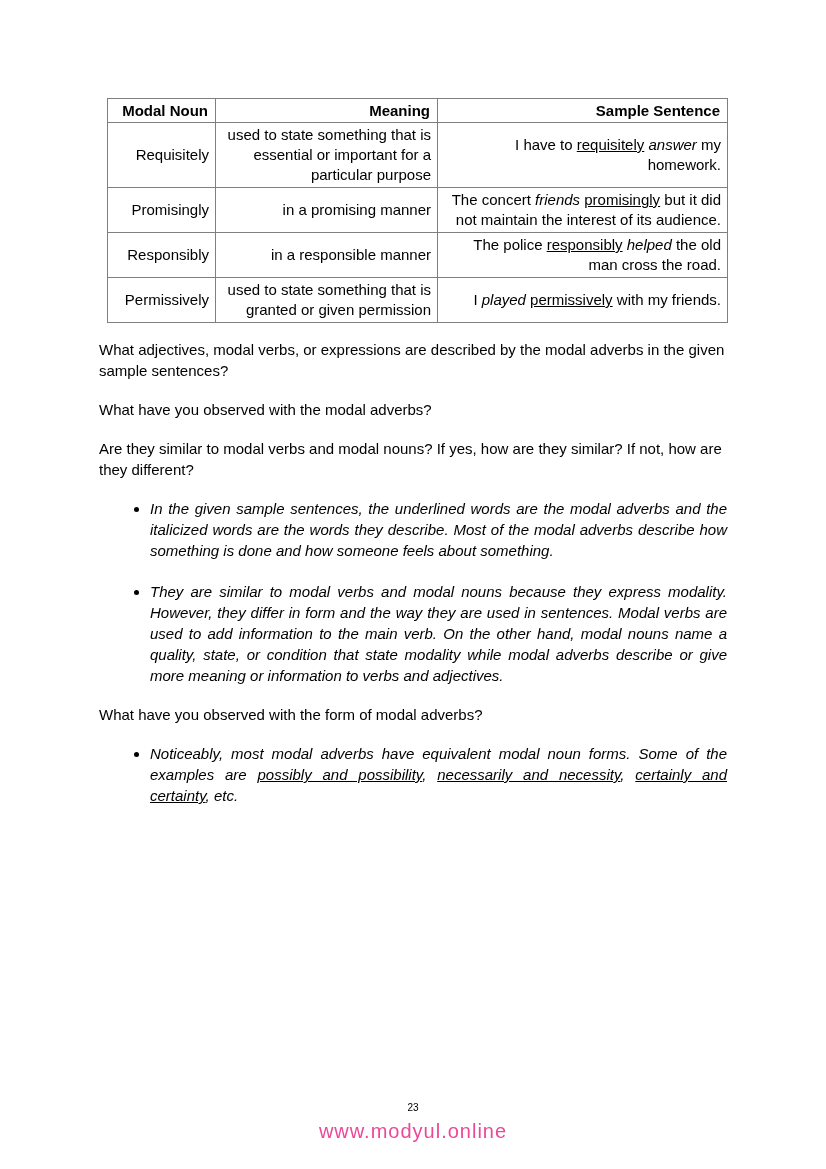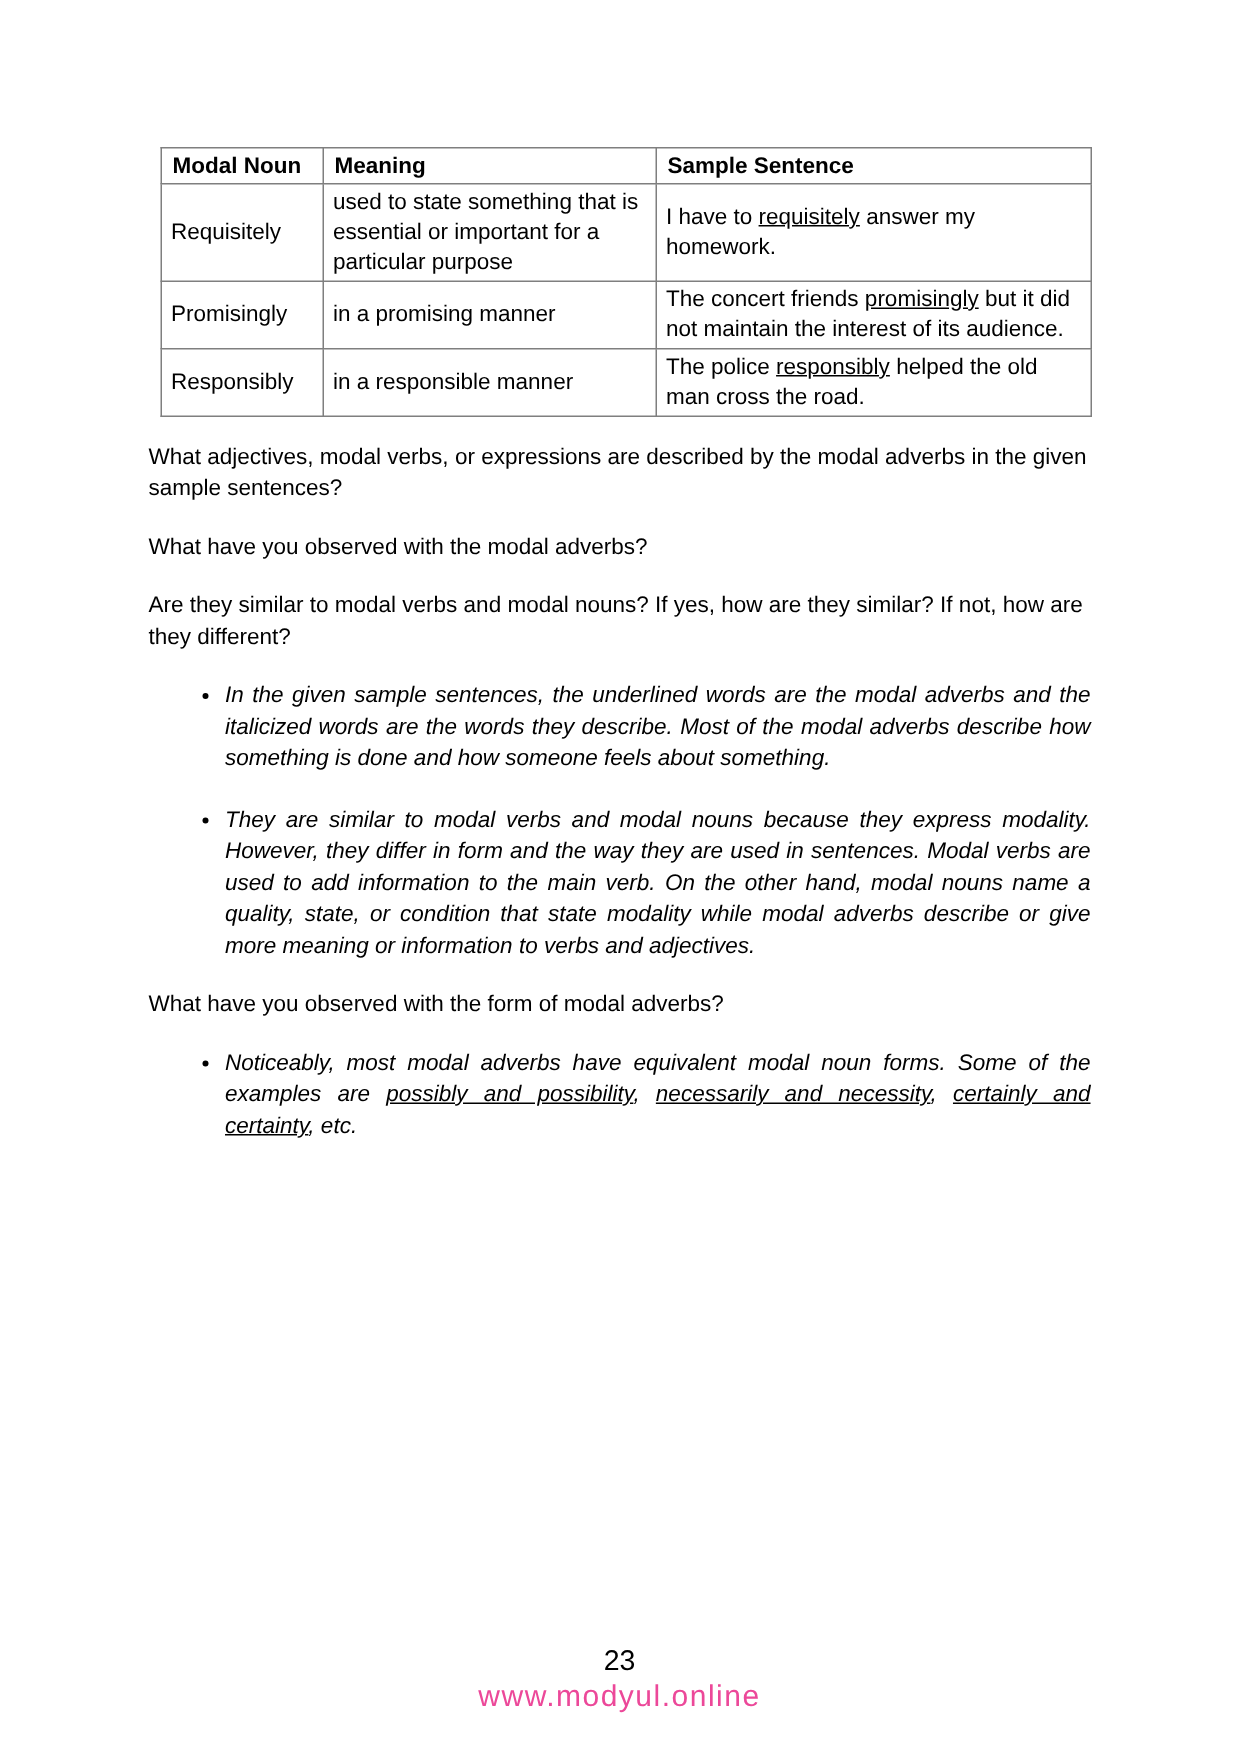--- a/index.html
+++ b/index.html
@@ -25,21 +25,21 @@
     width: 620px;
     margin-bottom: 16px;
     table-layout: fixed;
   }
   table.modal-table th,
   table.modal-table td {
     border: 1px solid #7f7f7f;
     padding: 2px 6px;
     vertical-align: middle;
     line-height: 20px;
-    text-align: left;
+    text-align: right;
     font-size: 15px;
   }
   table.modal-table th {
     font-weight: bold;
     line-height: 19px;
     padding: 2px 7px;
   }
   p.question {
     margin: 0 0 18px 0;
     line-height: 21px;
@@ -50,28 +50,28 @@
     list-style: disc;
     font-style: italic;
   }
   ul.answers li {
     margin: 0 0 20px 0;
     line-height: 21px;
     text-align: justify;
   }
   ul.answers li:last-child { margin-bottom: 0; }
   .u { text-decoration: underline; }
-  .i { }
+  .i { font-style: italic; }
   .page-number {
     position: absolute;
     top: 1099px;
     left: 0;
     width: 826px;
     text-align: center;
-    font-size: 19px;
+    font-size: 10px;
     line-height: 18px;
   }
   .watermark {
     position: absolute;
     top: 1119px;
     left: 0;
     width: 826px;
     text-align: center;
     font-size: 20px;
     line-height: 24px;
@@ -107,20 +107,25 @@
           <tr>
             <td>Promisingly</td>
             <td>in a promising manner</td>
             <td><span>The concert </span><span class="i">friends</span><span> </span><span class="u">promisingly</span><span> but it did not maintain the interest of its audience.</span></td>
           </tr>
           <tr>
             <td>Responsibly</td>
             <td>in a responsible manner</td>
             <td><span>The police </span><span class="u">responsibly</span><span> </span><span class="i">helped</span><span> the old man cross the road.</span></td>
           </tr>
+          <tr>
+            <td>Permissively</td>
+            <td>used to state something that is granted or given permission</td>
+            <td><span>I </span><span class="i">played</span><span> </span><span class="u">permissively</span><span> with my friends.</span></td>
+          </tr>
         </tbody>
     </table>
 
     <p class="question">What adjectives, modal verbs, or expressions are described by the modal adverbs in the given sample sentences?</p>
     <p class="question">What have you observed with the modal adverbs?</p>
     <p class="question">Are they similar to modal verbs and modal nouns? If yes, how are they similar? If not, how are they different?</p>
 
     <ul class="answers">
       <li>In the given sample sentences, the underlined words are the modal adverbs and the italicized words are the words they describe. Most of the modal adverbs describe how something is done and how someone feels about something.</li>
       <li>They are similar to modal verbs and modal nouns because they express modality. However, they differ in form and the way they are used in sentences. Modal verbs are used to add information to the main verb. On the other hand, modal nouns name a quality, state, or condition that state modality while modal adverbs describe or give more meaning or information to verbs and adjectives.</li>

